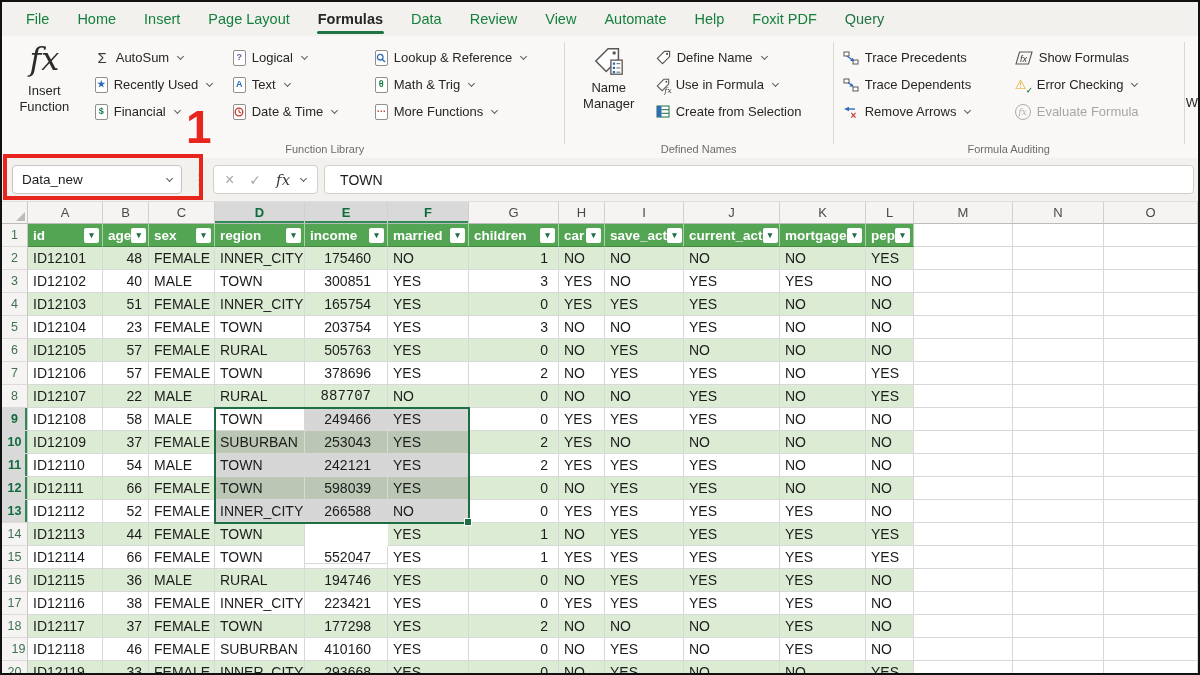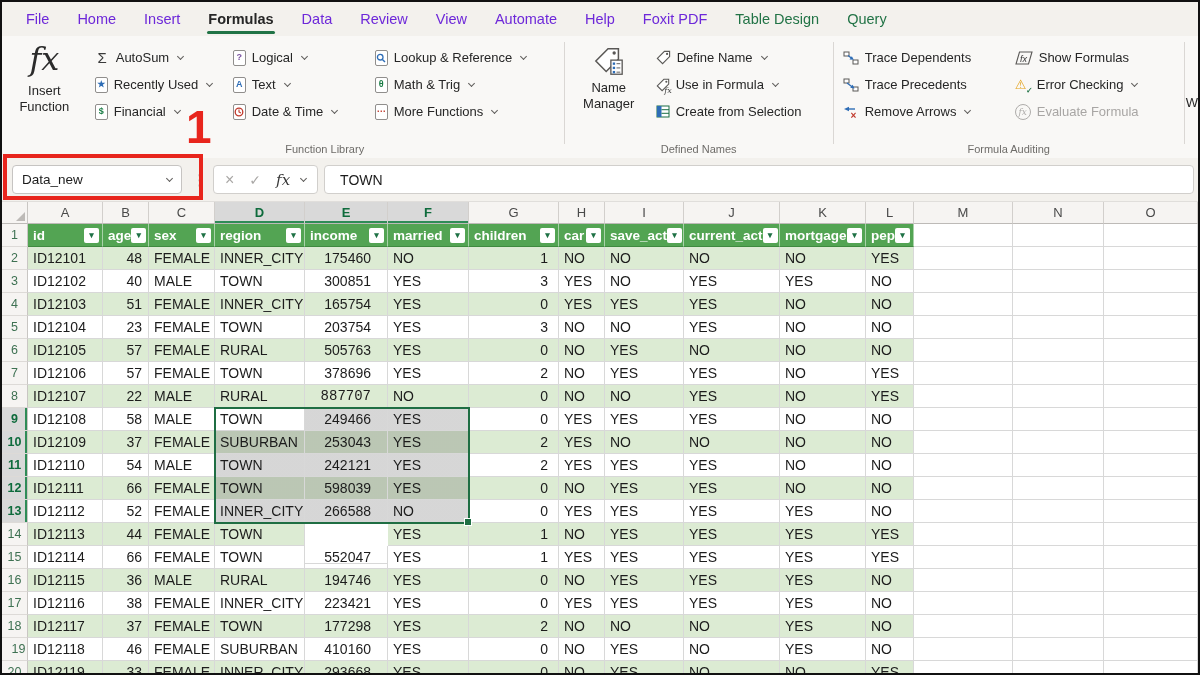--- a/index.html
+++ b/index.html
@@ -1,21 +1,21 @@
 <!DOCTYPE html>
 <html style="--accent: #217346; --hdrgreen: #53A453; --band: #DCEBD3; --selb: #1F6E43; --red: #E8251D;"><head>
 <meta charset="utf-8">
 <style>
   * { margin:0; padding:0; box-sizing:border-box; }
   html,body { width:1200px; height:675px; font-family:"Liberation Sans", sans-serif; background:#fff; }
   .app { position:relative; width:1200px; height:675px; border:2px solid #111; overflow:hidden; display:flex; flex-direction:column; background:#fff; }
 
   
   .menubar { height:34px; flex:0 0 34px; background:#F3F1ED; display:flex; align-items:stretch; padding-left:10px; }
-  .tab { position:relative; display:flex; align-items:center; padding:0 14px; font-size:14.5px; color:#6d28d9; white-space:nowrap; cursor:default; }
+  .tab { position:relative; display:flex; align-items:center; padding:0 14px; font-size:14.5px; color:#15803d; white-space:nowrap; cursor:default; }
   .tab.active { font-weight:700; color:#262626; }
   .tab.active::after { content:''; position:absolute; left:13px; right:13px; bottom:2px; height:3px; border-radius:2px; background:var(--accent,#217346); }
   .tab.ctx { color:var(--accent,#217346); }
 
   
   .ribbon { height:122px; flex:0 0 122px; background:#F9F8F6; display:flex; align-items:stretch; overflow:hidden; }
   .group { position:relative; display:flex; align-items:flex-start; padding:4px 2px 16px 2px; }
   .glabel { position:absolute; bottom:3px; left:0; right:0; text-align:center; font-size:11px; color:#6e6c69; white-space:nowrap; }
   .vdiv { width:1px; background:#DAD7D4; margin:6px 1px 14px 1px; flex:0 0 1px; }
   .bigbtn { display:flex; flex-direction:column; align-items:center; justify-content:flex-start; padding:6px 8px 0 8px; font-size:13px; color:#262626; text-align:center; line-height:1.25; }
@@ -74,28 +74,28 @@
 </style>
 </head>
 <body>
 
 <div class="app">
 
   <div class="menubar">
       <div class="tab">File</div>
       <div class="tab">Home</div>
       <div class="tab">Insert</div>
+      <div class="tab">Page Layout</div>
       <div class="tab active">Formulas</div>
       <div class="tab">Data</div>
       <div class="tab">Review</div>
       <div class="tab">View</div>
       <div class="tab">Automate</div>
       <div class="tab">Help</div>
       <div class="tab">Foxit PDF</div>
-      <div class="tab ctx">Table Design</div>
       <div class="tab ctx">Query</div>
     </div>
 
   <div class="ribbon">
     <div class="bigbtn" style="width:96px;">
       <span class="fx-big">fx</span>
       <span>Insert</span>
       <span>Function</span>
     </div>
     <div class="group" style="width:482px;">
@@ -233,36 +233,36 @@
     </div>
     <div class="vdiv"></div>
     <div class="group" style="width:352px;">
       <div id="fa-cols" style="display:flex;">
           <div class="rcol" style="width: 172px;">
             <div class="rbtn">
               <span style="display:inline-flex;flex:none;">
                 <svg width="16" height="14" viewBox="0 0 16 14">
                   <rect x="1" y="1" width="5" height="4" fill="#fff" stroke="#5a5856"></rect>
                   <rect x="10" y="9" width="5" height="4" fill="#fff" stroke="#5a5856"></rect>
-                  <line x1="5" y1="4.5" x2="9" y2="7.5" stroke="#2e6db6" stroke-width="1.3"></line>
-                  <polygon points="10.8,8.8 6.5,8.4 8.8,5.3" fill="#2e6db6"></polygon>
-                </svg>
-              </span>
-              <span>Trace Dependents</span>
+                  <line x1="4" y1="5" x2="10" y2="9.5" stroke="#2e6db6" stroke-width="1.3"></line>
+                  <polygon points="11.5,10.5 7.2,9.8 9.6,6.8" fill="#2e6db6"></polygon>
+                </svg>
+              </span>
+              <span>Trace Precedents</span>
             </div>
             <div class="rbtn">
               <span style="display:inline-flex;flex:none;">
                 <svg width="16" height="14" viewBox="0 0 16 14">
                   <rect x="1" y="1" width="5" height="4" fill="#fff" stroke="#5a5856"></rect>
                   <rect x="10" y="9" width="5" height="4" fill="#fff" stroke="#5a5856"></rect>
-                  <line x1="4" y1="5" x2="10" y2="9.5" stroke="#2e6db6" stroke-width="1.3"></line>
-                  <polygon points="11.5,10.5 7.2,9.8 9.6,6.8" fill="#2e6db6"></polygon>
-                </svg>
-              </span>
-              <span>Trace Precedents</span>
+                  <line x1="5" y1="4.5" x2="9" y2="7.5" stroke="#2e6db6" stroke-width="1.3"></line>
+                  <polygon points="10.8,8.8 6.5,8.4 8.8,5.3" fill="#2e6db6"></polygon>
+                </svg>
+              </span>
+              <span>Trace Dependents</span>
             </div>
             <div class="rbtn">
               <span style="display:inline-flex;flex:none;position:relative;width:16px;height:14px;">
                 <svg width="16" height="14" viewBox="0 0 16 14">
                   <polygon points="1,4 6,1.8 6,6.2" fill="#2e6db6"></polygon>
                   <line x1="5" y1="4" x2="12" y2="4" stroke="#2e6db6" stroke-width="1.4"></line>
                   <text x="7.5" y="13.5" fill="#c0392b" font-size="10" font-weight="bold">×</text>
                 </svg>
               </span>
               <span>Remove Arrows</span>

